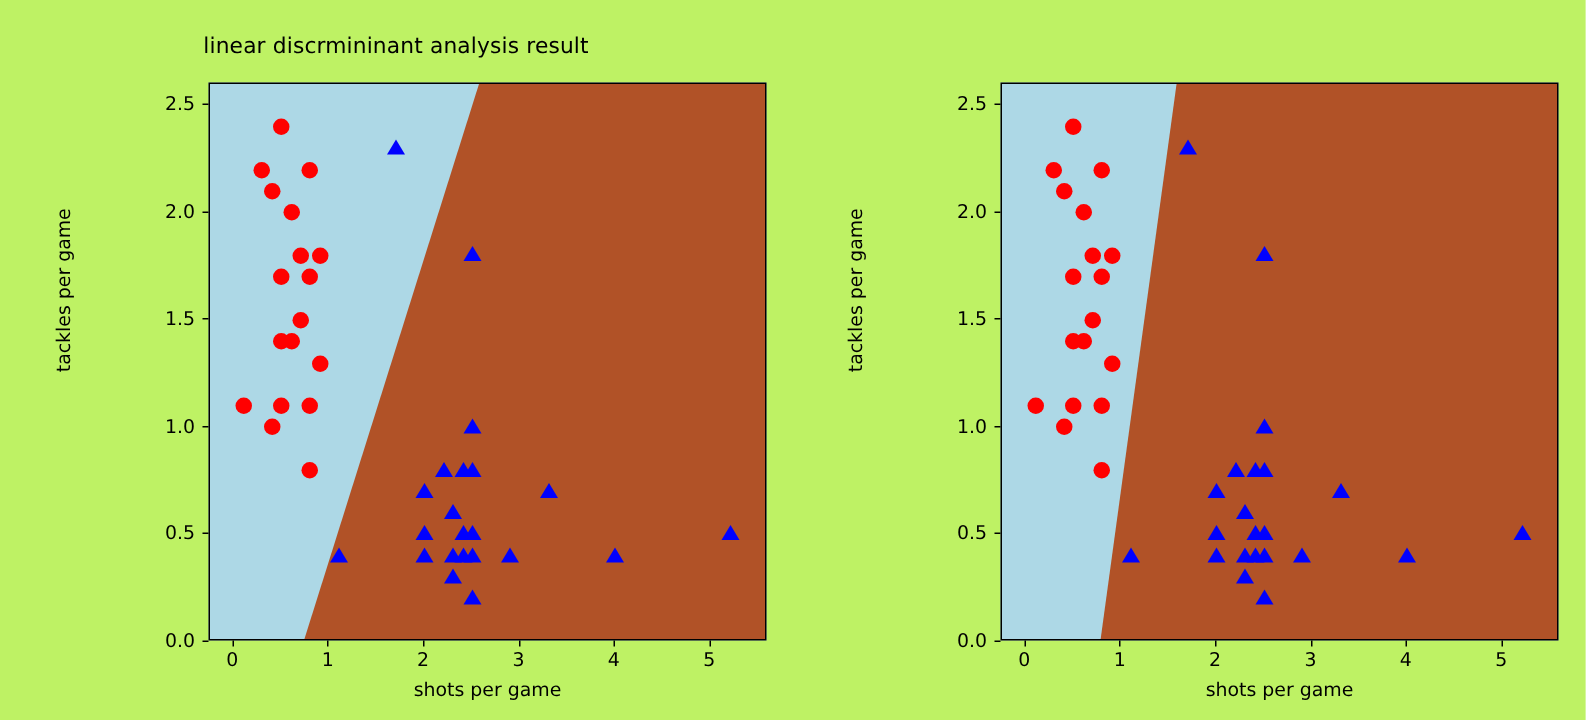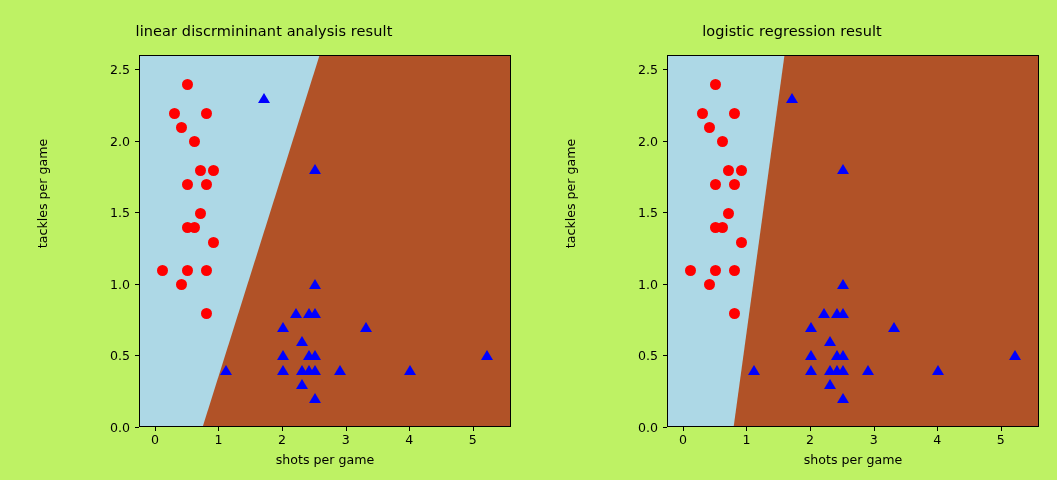--- a/index.html
+++ b/index.html
@@ -103,21 +103,20 @@
         <div class="ytick" style="top: 140.846px;"></div>
         <div class="yticklabel" style="top: 140.846px;">2.0</div>
         <div class="ytick" style="top: 69.3077px;"></div>
         <div class="yticklabel" style="top: 69.3077px;">2.5</div>
       </div>
     <div class="xlab-inner">shots per game</div>
     <div class="ylabel">tackles per game</div>
   </div>
 
   <div class="panel right">
-    <div class="title">logistic regression result</div>
     <div class="plotbox">
       <div class="region" style="background: rgb(173, 216, 230);">
           <svg width="372" height="372" style="position: absolute; left: 0px; top: 0px;">
             <polygon points="116.3692307692308,0 372,0 372,372 65.4974358974359,372" fill="#b15227"></polygon>
           </svg>
         </div>
       <div class="markers">
           <div class="pt circle" style="left: 47.6923px; top: 28.6154px; background: rgb(255, 0, 0);"></div>
           <div class="pt circle" style="left: 34.9744px; top: 57.2308px; background: rgb(255, 0, 0);"></div>
           <div class="pt circle" style="left: 66.7692px; top: 57.2308px; background: rgb(255, 0, 0);"></div>

